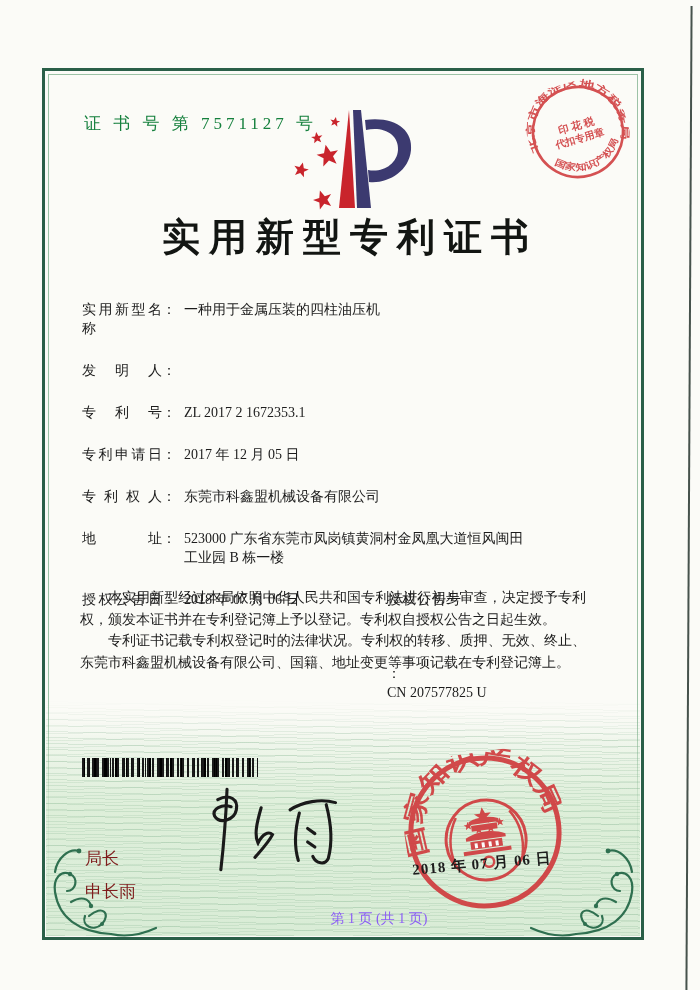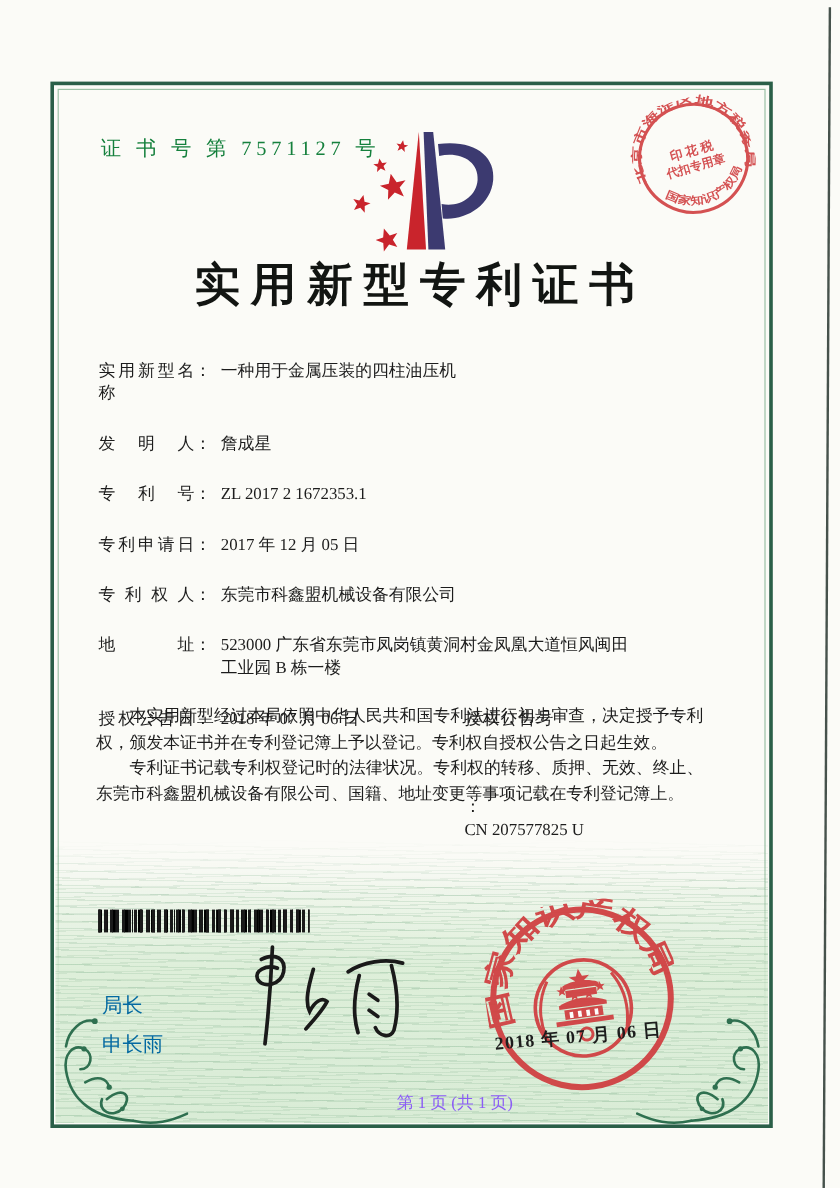--- a/index.html
+++ b/index.html
@@ -43,21 +43,21 @@
   .grant-right .flabel{width:74px;flex:0 0 74px;}
   .paragraphs{position:absolute;left:80px;top:587px;width:506px;font-size:14px;line-height:21.5px;text-align:justify;}
   .paragraphs p{margin:0;text-indent:2em;}
   .barcode{
     position:absolute;left:82px;top:758px;width:176px;height:19px;
     background:
       repeating-linear-gradient(90deg,#1a1a1a 0 2px,rgba(0,0,0,0) 2px 5px),
       repeating-linear-gradient(90deg,#111 0 1px,rgba(0,0,0,0) 1px 7px),
       repeating-linear-gradient(90deg,#000 0 3px,rgba(0,0,0,0) 3px 11px);
   }
-  .sig-block{position:absolute;left:85px;top:821px;font-size:17px;line-height:33px;color:#0369a1;
+  .sig-block{position:absolute;left:85px;top:842px;font-size:17px;line-height:33px;color:#7f1d1d;
     font-family:"Liberation Sans","DejaVu Sans",sans-serif;}
   .signature{position:absolute;left:195px;top:782px;width:155px;height:95px;}
   .seal-bottom{position:absolute;left:405px;top:752px;width:160px;height:160px;transform:rotate(-8deg);opacity:.92;}
   .seal-date{
     position:absolute;left:412px;top:852px;width:200px;
     font-size:15px;font-weight:bold;letter-spacing:1px;color:#1d1d1d;
     transform:rotate(-5deg);z-index:5;
   }
   .seal-top{position:absolute;left:528px;top:82px;width:100px;height:100px;transform:rotate(-16deg);opacity:.88;}
   .footer{position:absolute;left:0;top:910px;width:690px;text-align:center;font-size:14px;color:#8b5cf6;padding-left:34px;}
@@ -150,21 +150,20 @@
 
   <div class="fields">
     <div class="frow">
       <span class="flabel">实用新型名称</span>
         <span class="fcolon">：</span>
       <span class="fvalue">一种用于金属压装的四柱油压机</span>
     </div>
     <div class="frow">
       <span class="flabel">发明人</span>
         <span class="fcolon">：</span>
-      <span class="fvalue">詹成星</span>
     </div>
     <div class="frow">
       <span class="flabel">专利号</span>
         <span class="fcolon">：</span>
       <span class="fvalue">ZL 2017 2 1672353.1</span>
     </div>
     <div class="frow">
       <span class="flabel">专利申请日</span>
         <span class="fcolon">：</span>
       <span class="fvalue">2017 年 12 月 05 日</span>

